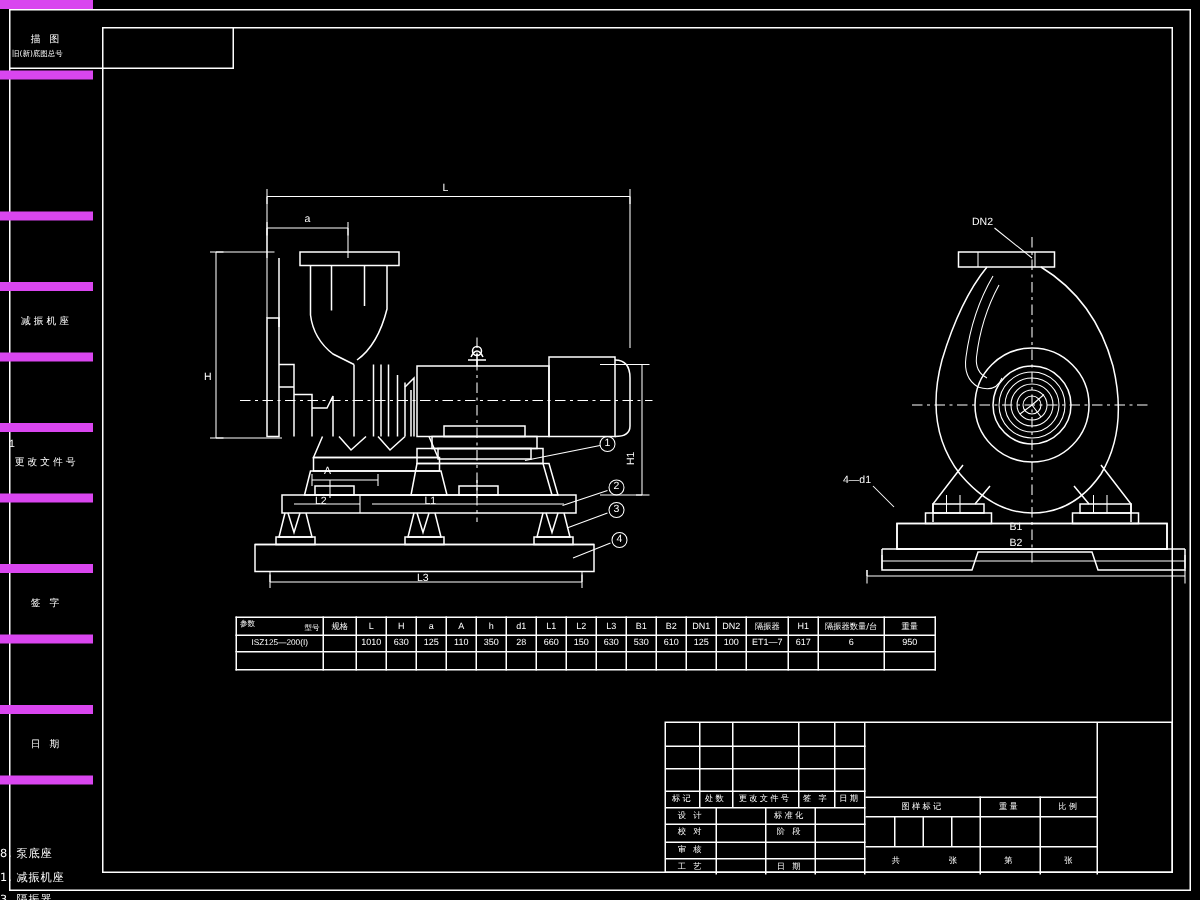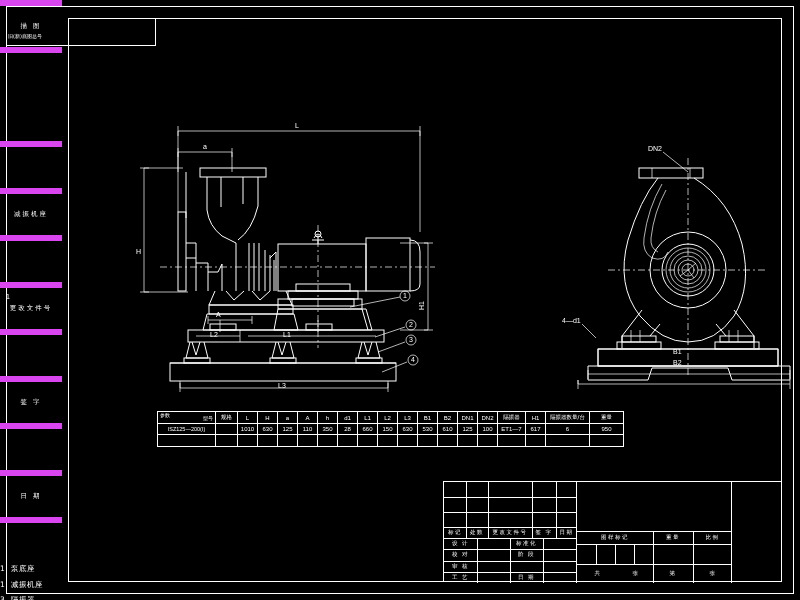--- a/index.html
+++ b/index.html
@@ -118,21 +118,21 @@
       <div class="lm-cell" style="top: 235px; height: 47px;"></div>
       <div class="lm-cell" style="top: 282px; height: 47px;">更改文件号</div>
       <div class="lm-cell" style="top: 329px; height: 47px;"></div>
       <div class="lm-cell" style="top: 376px; height: 47px;">签 字</div>
       <div class="lm-cell" style="top: 423px; height: 47px;"></div>
       <div class="lm-cell" style="top: 470px; height: 47px;">日 期</div>
       <div class="lm-cell" style="top: 517px; height: 47px;"></div>
     </div>
 
   <div id="notes">
-    <div class="nrow">1. 泵底座</div>
+    <div class="nrow">8. 泵底座</div>
     <div class="nrow">1. 减振机座</div>
     <div class="nrow">3. 隔振器</div>
 
   </div>
 
   <svg width="800" height="600">
 
     <g>
       <line class="thin" x1="178" y1="131" x2="420" y2="131"></line>
       <line class="thin" x1="178" y1="126" x2="178" y2="136"></line>

